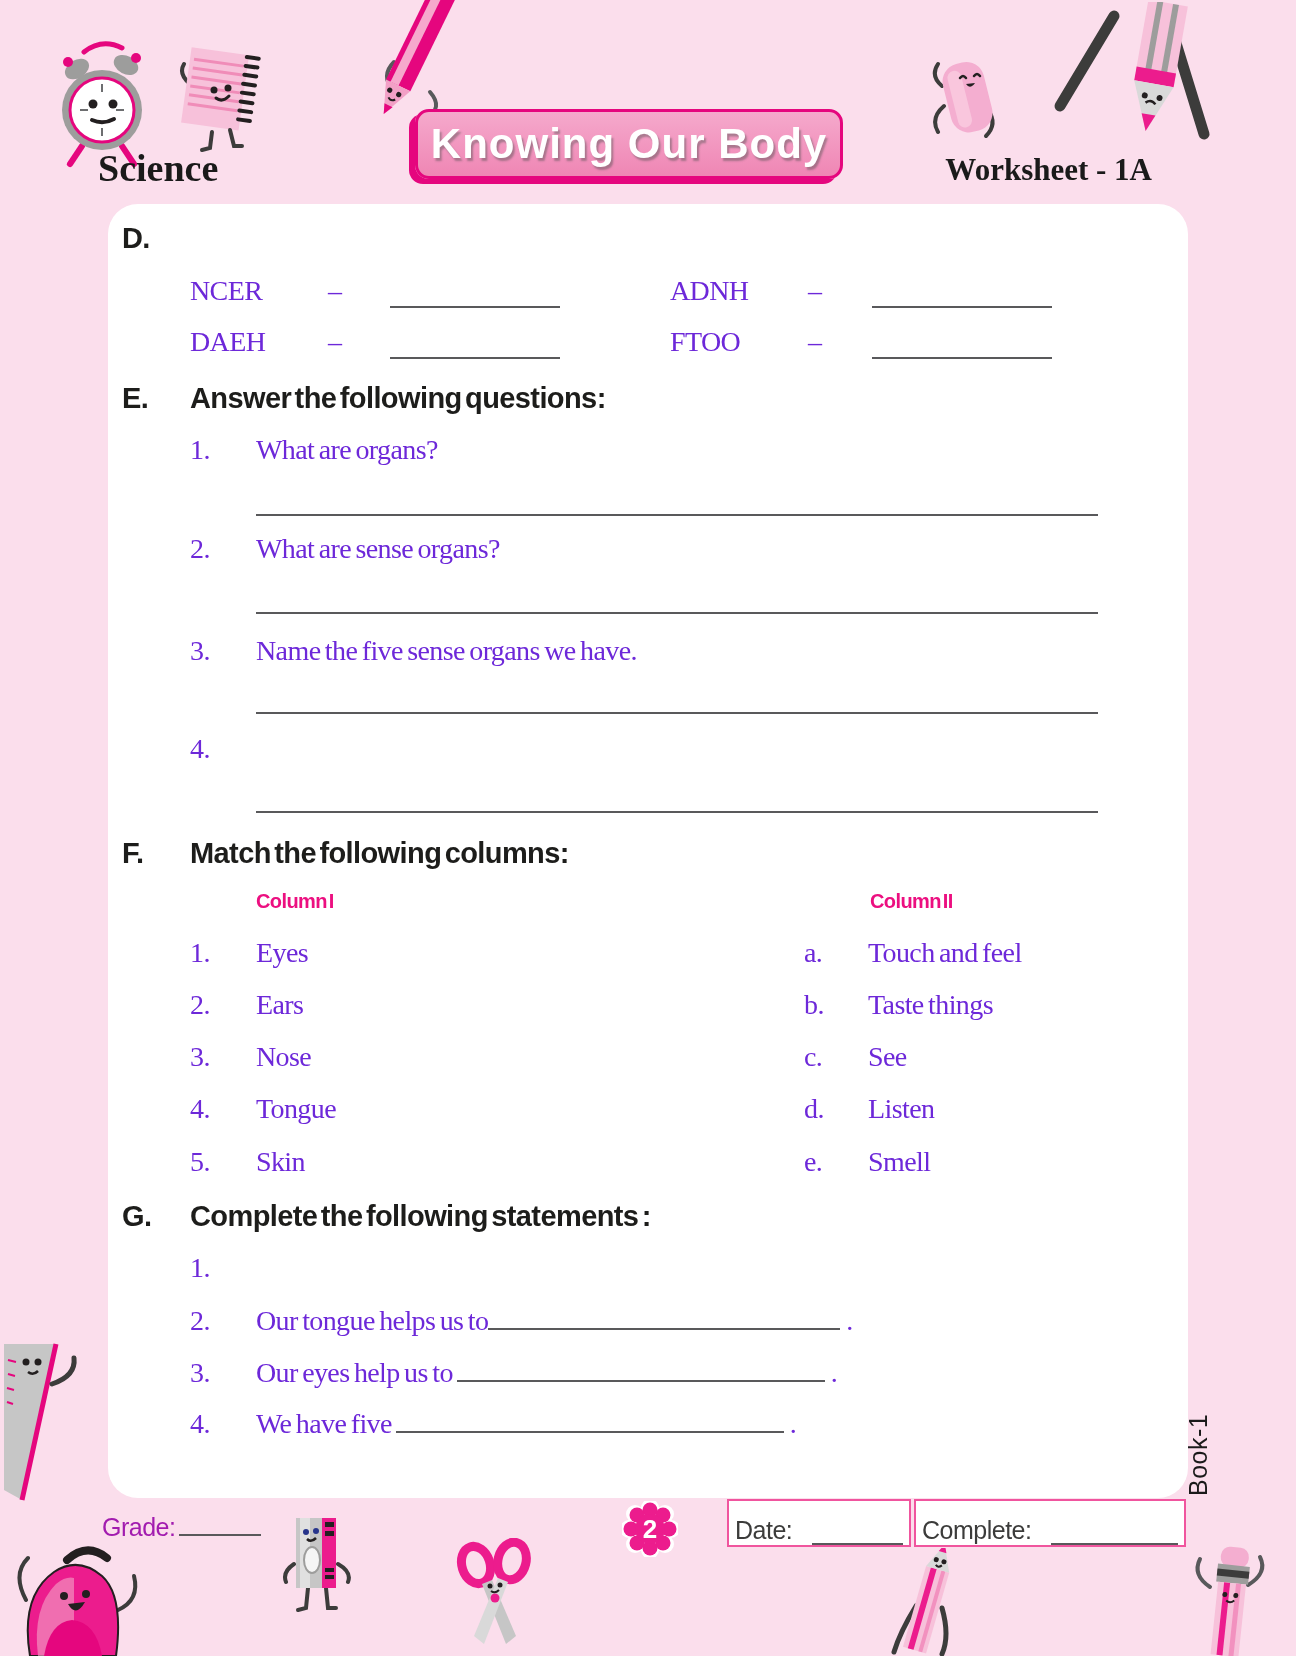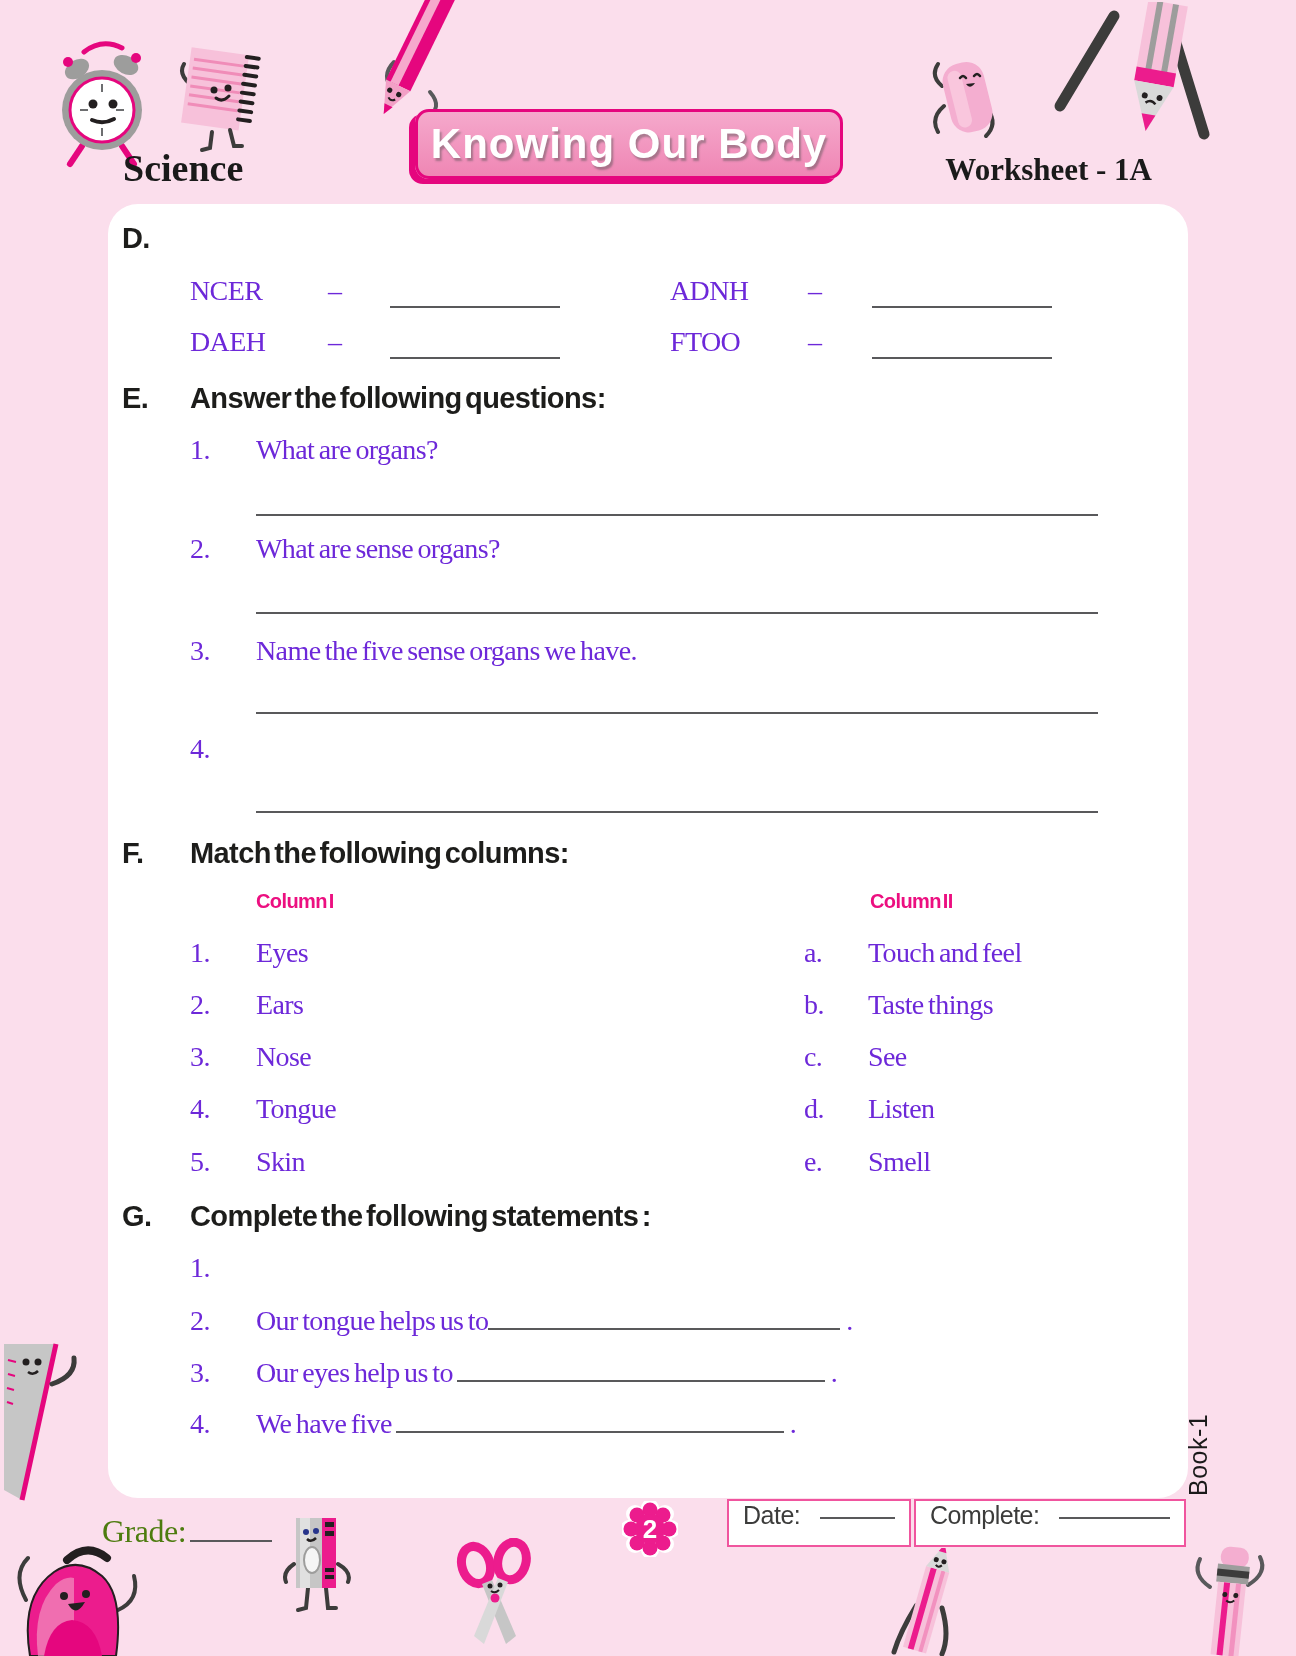--- a/index.html
+++ b/index.html
@@ -1,37 +1,37 @@
 <!DOCTYPE html>
 <html><head>
 <meta charset="utf-8">
 <style>
   html,body{margin:0;padding:0;}
   .page{position:relative;width:1296px;height:1656px;background:#fbdeec;overflow:hidden;
         font-family:"Liberation Sans",sans-serif;}
   .abs{position:absolute;}
   .card{position:absolute;left:108px;top:204px;width:1080px;height:1294px;background:#ffffff;border-radius:30px;}
   .serif{font-family:"Liberation Serif",serif;font-weight:bold;color:#1a1a1a;}
-  .science{font-size:38px;margin-left:25px;}
+  .science{font-size:38px;}
   .worksheet{font-size:31px;text-align:right;width:240px;}
   .banner{left:415px;top:109px;width:422px;height:64px;background:linear-gradient(#f5a9cc,#ef86b4);
           border:3px solid #e5067e;border-radius:14px;box-shadow:-6px 5px 0 0 #e5067e;
           display:flex;align-items:center;justify-content:center;}
   .banner span{font-size:42px;font-weight:bold;color:#ffffff;letter-spacing:1px;
           text-shadow:2px 3px 2px rgba(80,80,80,.45);}
   .h-letter,.h-text{font-weight:bold;font-size:29px;line-height:34px;color:#1d1d1b;letter-spacing:-0.6px;}
   .h-text{word-spacing:-4px;}
   .body-txt{font-size:28px;line-height:34px;color:#6d28d9;letter-spacing:-0.6px;word-spacing:-2px;font-family:Liberation Serif, serif;}
   .accent{font-weight:bold;font-size:20px;line-height:34px;letter-spacing:-0.6px;word-spacing:-3px;}
   .rule{border-bottom:2px solid #59595b;height:0;}
   .blank{display:inline-block;border-bottom:2px solid #59595b;height:20px;margin-left:4px;margin-right:6px;}
-  .fbox{background:#ffffff;border:2px solid #f0559e;display:flex;align-items:flex-start;padding:0 14px;box-sizing:border-box;gap:16px;}
+  .fbox{background:#ffffff;border:2px solid #f0559e;display:flex;align-items:flex-end;padding:0 6px;box-sizing:border-box;gap:16px;}
   .fbox .lbl{font-size:25px;color:#3c3c3b;letter-spacing:-0.5px;}
   .fbox .blank{height:16px;margin-right:0;}
-  .grade{font-size:32px;color:#4d7c0f;letter-spacing:-0.5px;font-family:Liberation Serif, serif;}
+  .grade{font-size:25px;color:#a21caf;letter-spacing:-0.5px;}
   .book{writing-mode:vertical-rl;transform:rotate(180deg);font-size:25px;color:#1a1a1a;letter-spacing:0.5px;}
   .badge-num{position:absolute;left:0;top:0;width:56px;height:56px;display:flex;align-items:center;justify-content:center;
         color:#fff;font-weight:bold;font-size:26px;}
 </style>
 </head>
 <body>
 
 <div class="page">
 
   <svg class="abs" style="left:52px;top:36px" width="100" height="132" viewBox="0 0 100 132">

